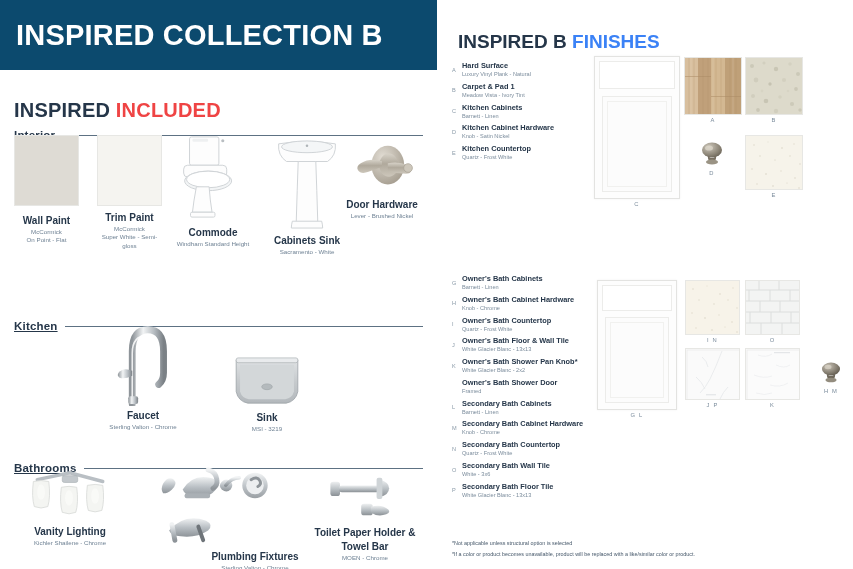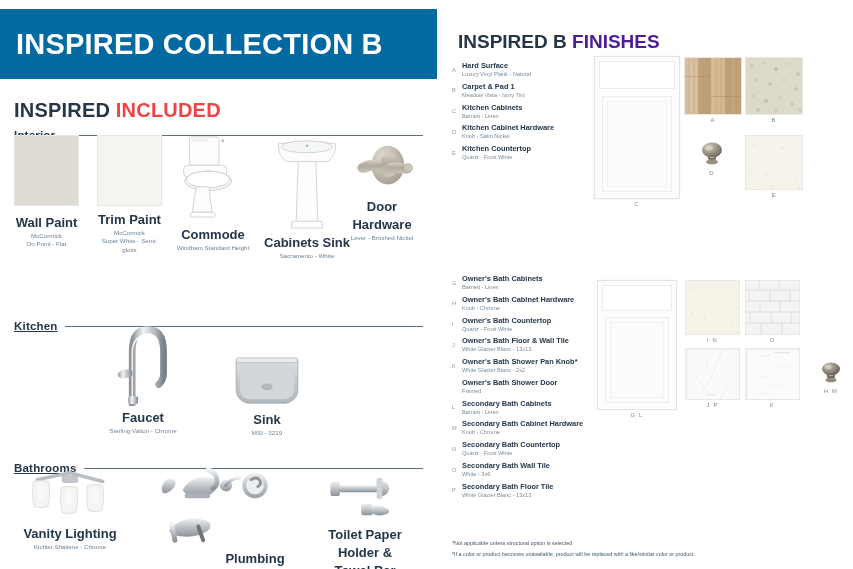--- a/index.html
+++ b/index.html
@@ -5,22 +5,22 @@
   html,body{margin:0;padding:0;}
   body{
     width:853px;height:569px;background:#ffffff;
     font-family:"Liberation Sans", sans-serif;
     color:#2b3c4e;overflow:hidden;position:relative;
   }
   .page{position:relative;width:853px;height:569px;}
 
   
   .header-bar{
-    position:absolute;left:0;top:9px;width:437px;height:70px;
-    background:#0369a1;display:flex;align-items:center;
+    position:absolute;left:0;top:0;width:437px;height:70px;
+    background:#0c4a6e;display:flex;align-items:center;
   }
   .header-title{
     color:#ffffff;font-size:29px;font-weight:700;letter-spacing:.2px;
     padding-left:16px;line-height:1;
   }
 
   .sec-title{
     font-size:20px;font-weight:700;letter-spacing:.2px;
     margin:16px 0 0 14px;line-height:1;
   }
@@ -31,34 +31,34 @@
   .subhead{
     font-size:11.5px;font-weight:600;color:#253649;white-space:nowrap;
     letter-spacing:.2px;
     text-decoration:underline;
   }
   .subhead-rule{flex:1;height:1px;background:#5d7183;margin-left:7px;}
 
   .cap{
     text-align:center;font-size:6.2px;line-height:1.35;color:#6f8294;
   }
-  .cap .t{display:block;font-size:13px;font-weight:700;color:#253649;margin-bottom:.5px;}
+  .cap .t{display:block;font-size:10px;font-weight:700;color:#253649;margin-bottom:.5px;}
 
   .swatch{
     border:1px solid #e7e7e4;
     box-sizing:border-box;
   }
 
   
   .item{position:absolute;}
   .r-title{
     font-size:19px;font-weight:700;margin:14px 0 0 6px;line-height:1;
   }
   .r-title .bold{color:#253649;}
-  .r-title .light{color:#4c1d95;text-align:center;}
+  .r-title .light{color:#3b82f6;text-align:center;}
 
   .legend{position:absolute;left:452px;width:185px;}
   .legend-item{display:flex;align-items:flex-start;margin-bottom:4.5px;}
   .legend-letter{
     width:10px;flex:0 0 10px;font-size:5.6px;color:#8a9aa8;
     text-align:left;padding-top:4.5px;letter-spacing:.3px;
   }
   .legend-txt{flex:1;}
   .legend-name{font-size:7.4px;font-weight:700;color:#253649;line-height:1.15;}
   .legend-sub{font-size:5.6px;color:#7b8c9c;line-height:1.3;margin-top:.5px;}

